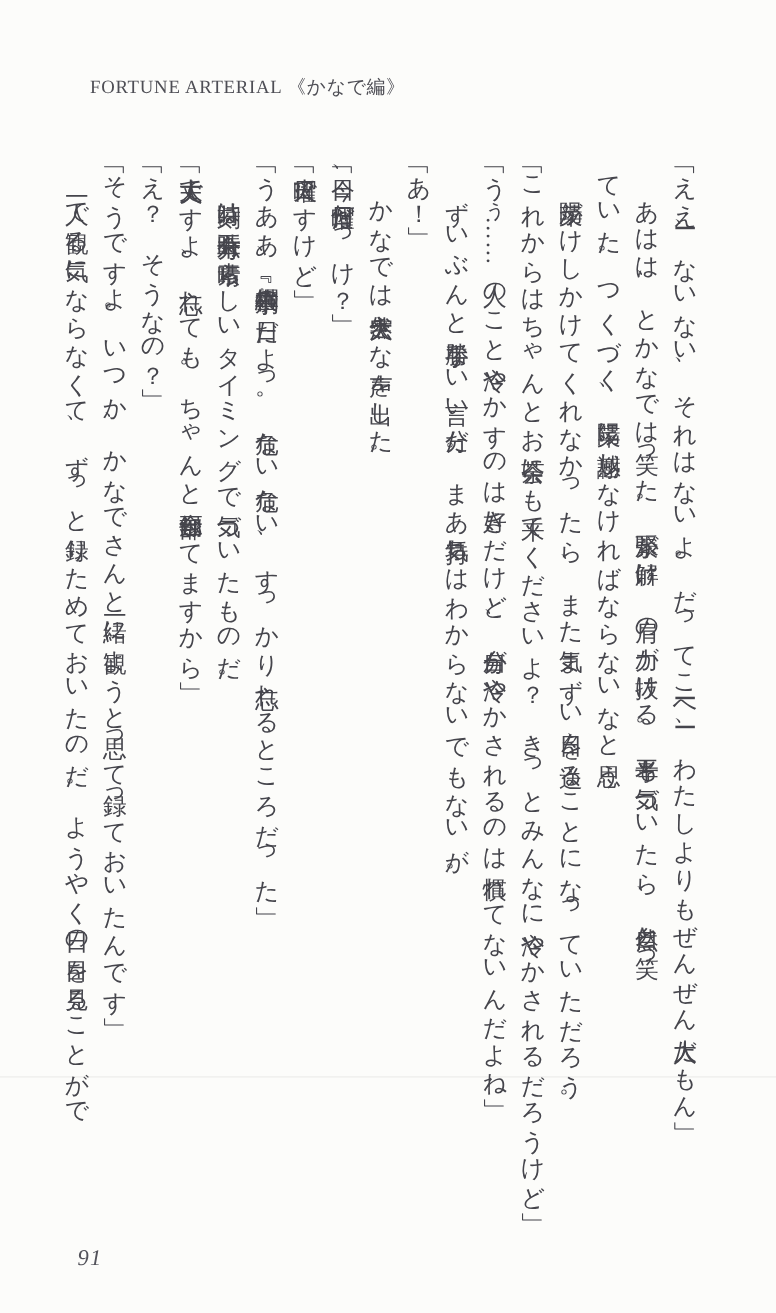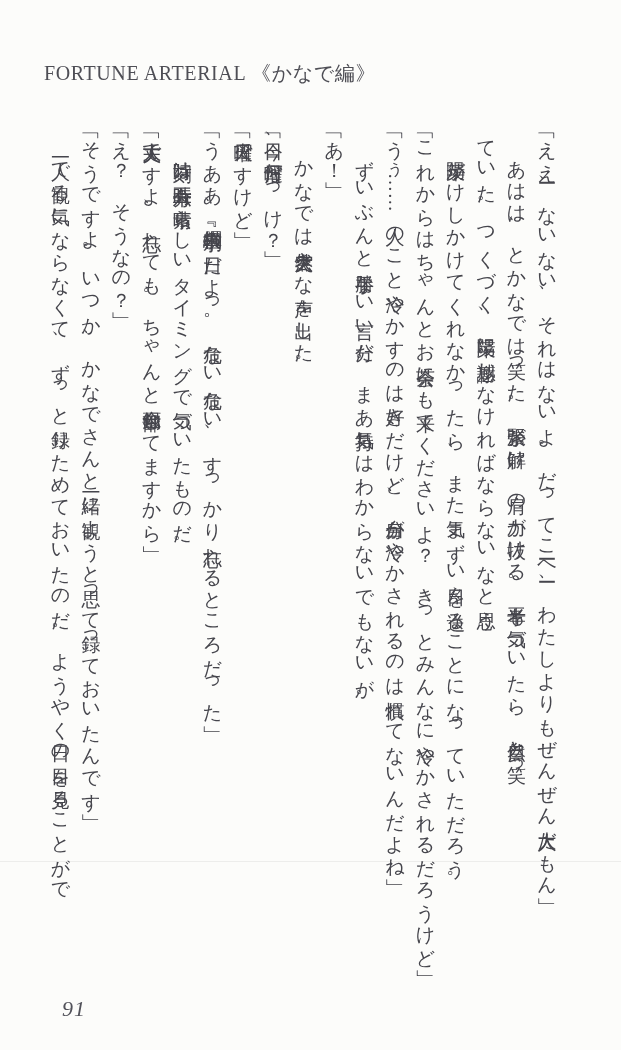--- a/index.html
+++ b/index.html
@@ -14,23 +14,23 @@
     position: absolute;
     left: 0; top: 0;
     width: 621px;
     height: 1050px;
     background: #fcfcfa;
     overflow: hidden;
   }
   
   .running-head {
     position: absolute;
-    left: 44px;
+    left: 72px;
     top: 60px;
-    font-size: 20px;
+    font-size: 15px;
     letter-spacing: 0.6px;
     color: #4e4e55;
   }
   
   .text-block {
     position: absolute;
     top: 127px;
     right: 59px;
     height: 872px;
     writing-mode: vertical-rl;
@@ -51,21 +51,21 @@
     left: 0;
     top: 861px;
     width: 621px;
     height: 1px;
     background: rgba(110,110,110,0.10);
   }
   .page-number {
     position: absolute;
     left: 62px;
     top: 996px;
-    font-size: 22px;
+    font-size: 18px;
     font-style: italic;
     color: #52525a;
     letter-spacing: 1px;
   }
 </style>
 </head>
 <body>
 
 <div class="page">
 

